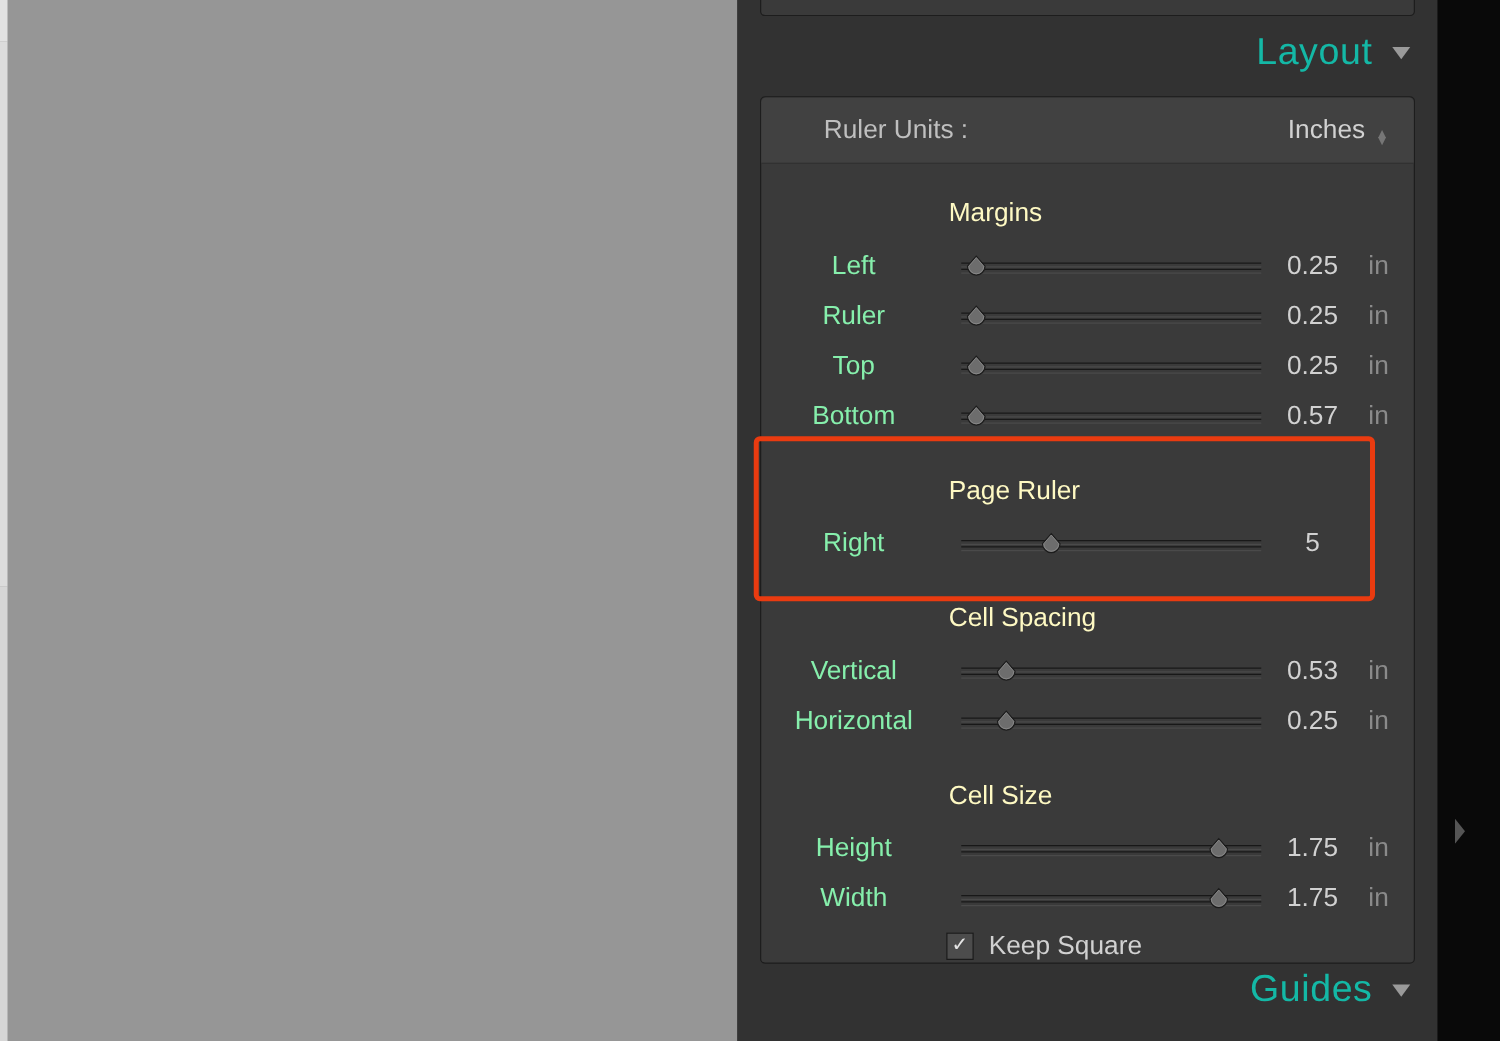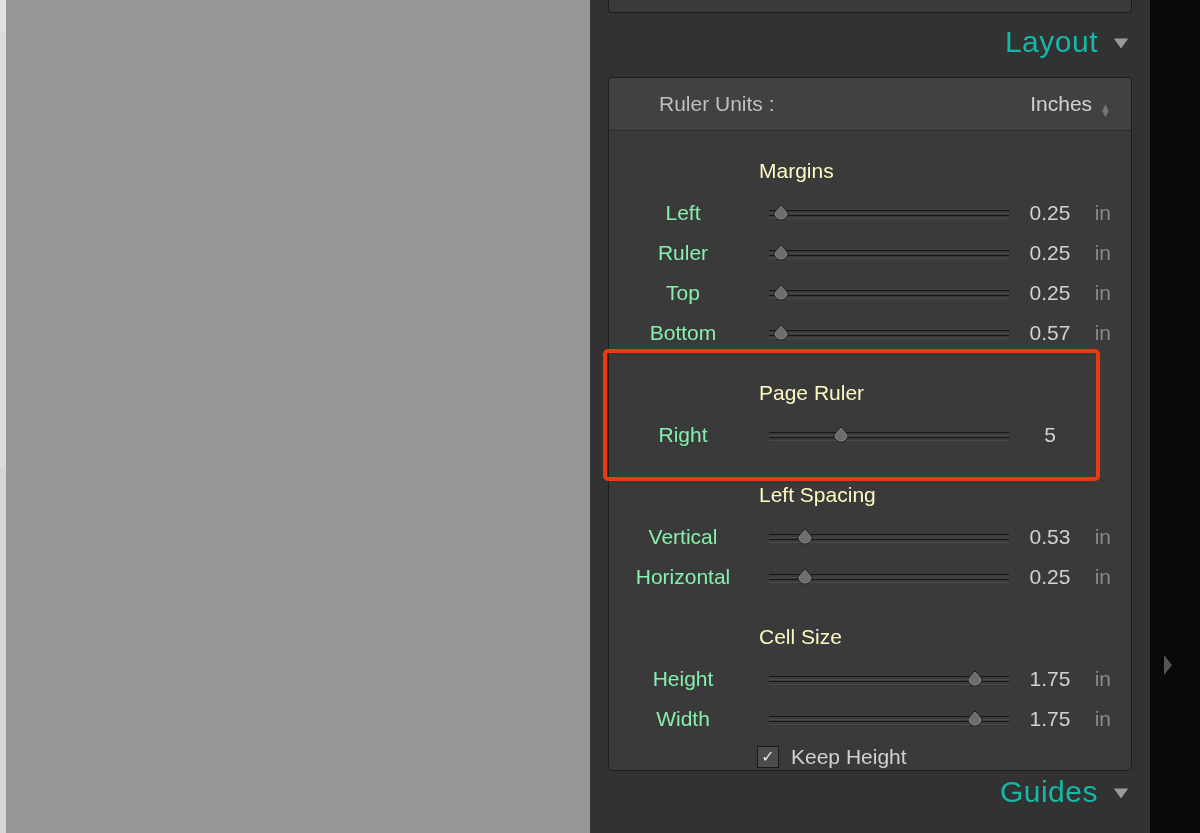--- a/index.html
+++ b/index.html
@@ -275,21 +275,21 @@
         <span class="thumb" style="left: 30%;"><svg viewBox="0 0 20 20" width="20" height="20">
   <path d="M10 2 L17 10 A7 7 0 1 1 3 10 Z" fill="#6d6d6d" stroke="#1c1c1c" stroke-width="1"></path>
   <path d="M10 3 L16 10 A6 6 0 1 1 4 10 Z" fill="none" stroke="#8a8a8a" stroke-width="0.7"></path>
 </svg></span>
       </span>
       <span class="slider-value">5</span>
       <span class="slider-unit"></span>
     </div>
 
 
-    <div class="group-title">Left Spacing</div>
+    <div class="group-title">Cell Spacing</div>
 
     <div class="slider-row">
       <span class="slider-label">Vertical</span>
       <span class="slider-track">
         <span class="track-line"></span>
           <span class="track-line2"></span>
         <span class="thumb" style="left: 15%;"><svg viewBox="0 0 20 20" width="20" height="20">
   <path d="M10 2 L17 10 A7 7 0 1 1 3 10 Z" fill="#6d6d6d" stroke="#1c1c1c" stroke-width="1"></path>
   <path d="M10 3 L16 10 A6 6 0 1 1 4 10 Z" fill="none" stroke="#8a8a8a" stroke-width="0.7"></path>
 </svg></span>
@@ -339,21 +339,21 @@
 </svg></span>
       </span>
       <span class="slider-value">1.75</span>
       <span class="slider-unit">in</span>
     </div>
 
     <div class="checkbox-row">
       <span class="checkbox">
         <span>✓</span>
       </span>
-      <span>Keep Height</span>
+      <span>Keep Square</span>
     </div>
   </div>
 
   <div class="panel-gap"></div>
 
   <div class="section-header" style="height:48px;">
     <span>Guides</span>
     <span class="triangle-down">
       <svg class="tri" viewBox="0 0 20 20">
           <polygon points="2,5 18,5 10,16" fill="currentColor"></polygon>

